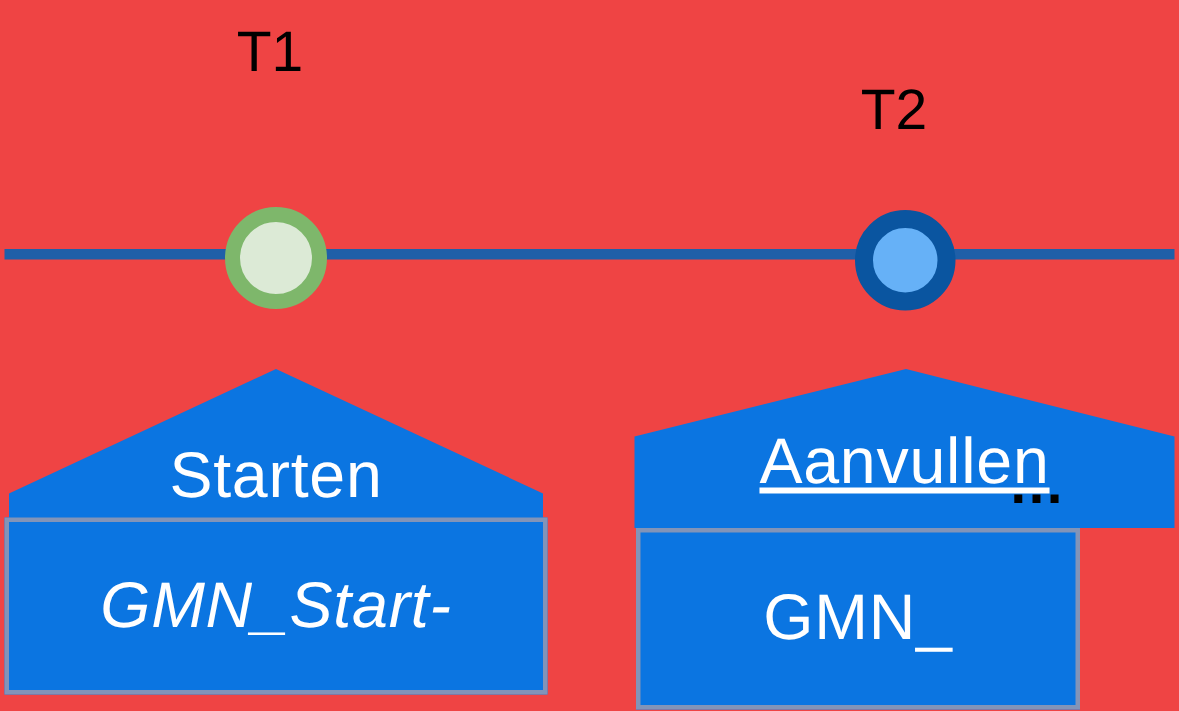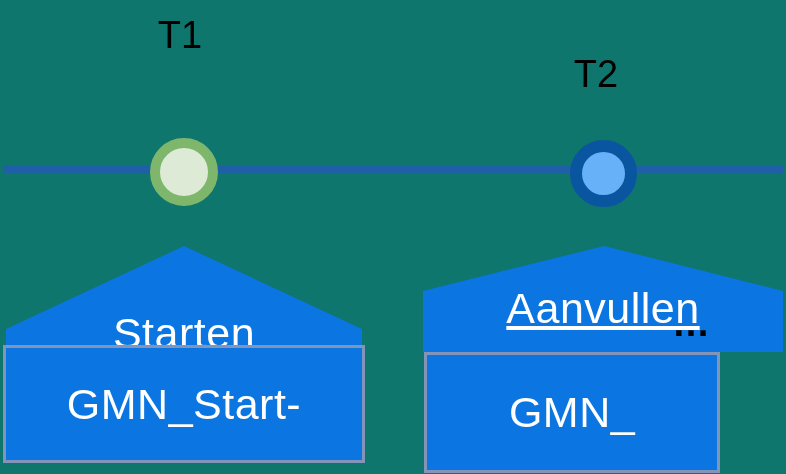--- a/index.html
+++ b/index.html
@@ -4,21 +4,21 @@
 <style>
   html, body {
     margin: 0;
     padding: 0;
     background: #ffffff;
   }
   .stage {
     position: relative;
     width: 786px;
     height: 474px;
-    background: #0f766e;
+    background: #ef4444;
     overflow: hidden;
     font-family: "Liberation Sans", sans-serif;
   }
   .time-label {
     position: absolute;
     width: 90px;
     text-align: center;
     font-size: 38px;
     line-height: 38px;
     color: #000000;
@@ -68,21 +68,21 @@
   .action-label {
     position: absolute;
     width: 300px;
     text-align: center;
     font-size: 43px;
     line-height: 46px;
     letter-spacing: 0.5px;
     color: #ffffff;
     white-space: nowrap;
   }
-  .action-label.left { left: 34px; top: 294px; margin-top: 16px; }
+  .action-label.left { left: 34px; top: 294px; }
   .action-label.right { left: 453px; top: 285px; text-decoration: underline; }
 
   .ellipsis-mark {
     position: absolute;
     left: 662px;
     top: 304px;
     width: 60px;
     text-align: center;
     font-size: 38px;
     line-height: 38px;
@@ -105,20 +105,21 @@
     letter-spacing: 0.5px;
     text-align: center;
     white-space: nowrap;
   }
   .msg-box.left {
     left: 3px;
     top: 345px;
     width: 362px;
     height: 118px;
     line-height: 45px;
+    font-style: italic;
   }
   .msg-box.right {
     left: 424px;
     top: 352px;
     width: 296px;
     height: 121px;
     line-height: 47px;
   }
 </style>
 </head>

